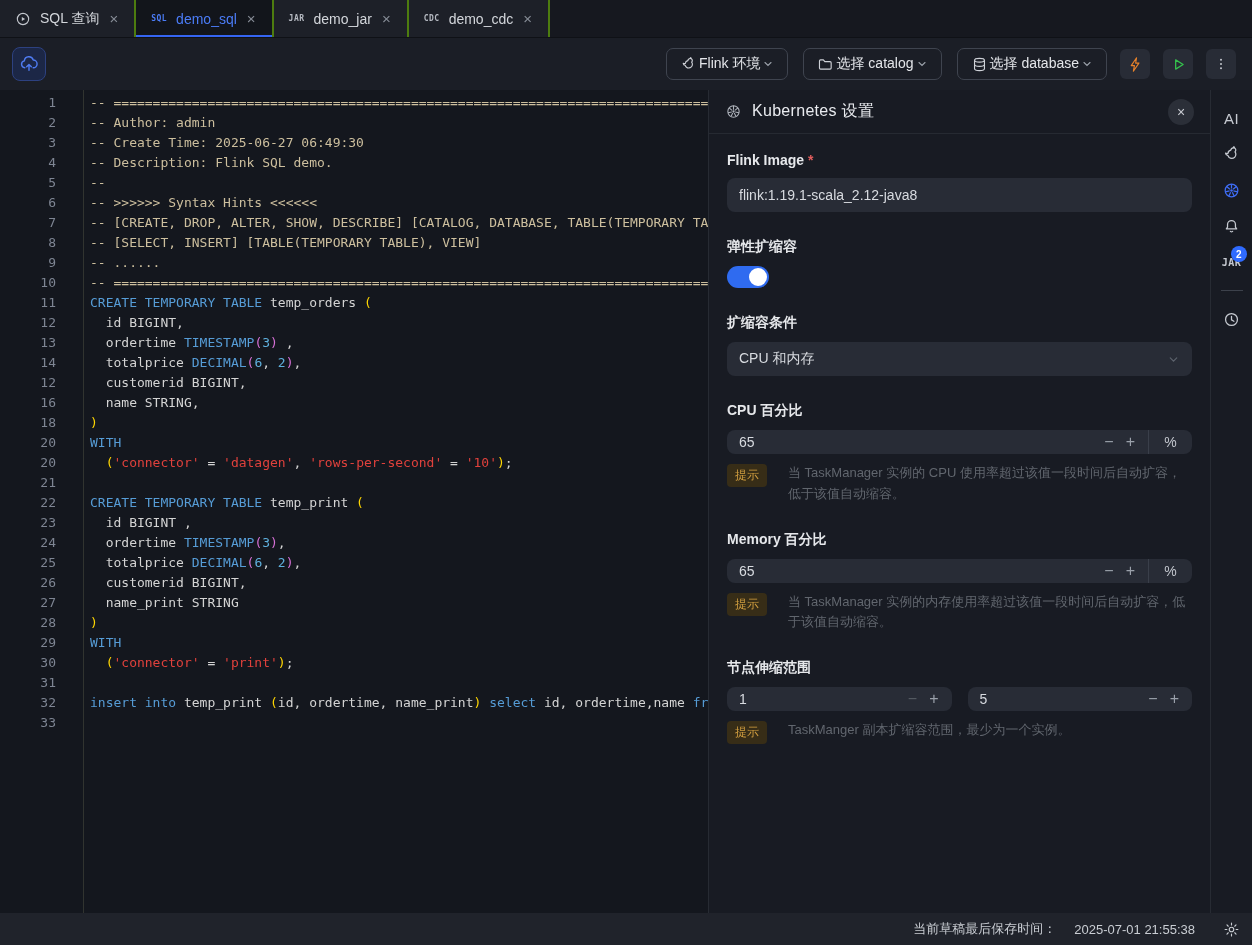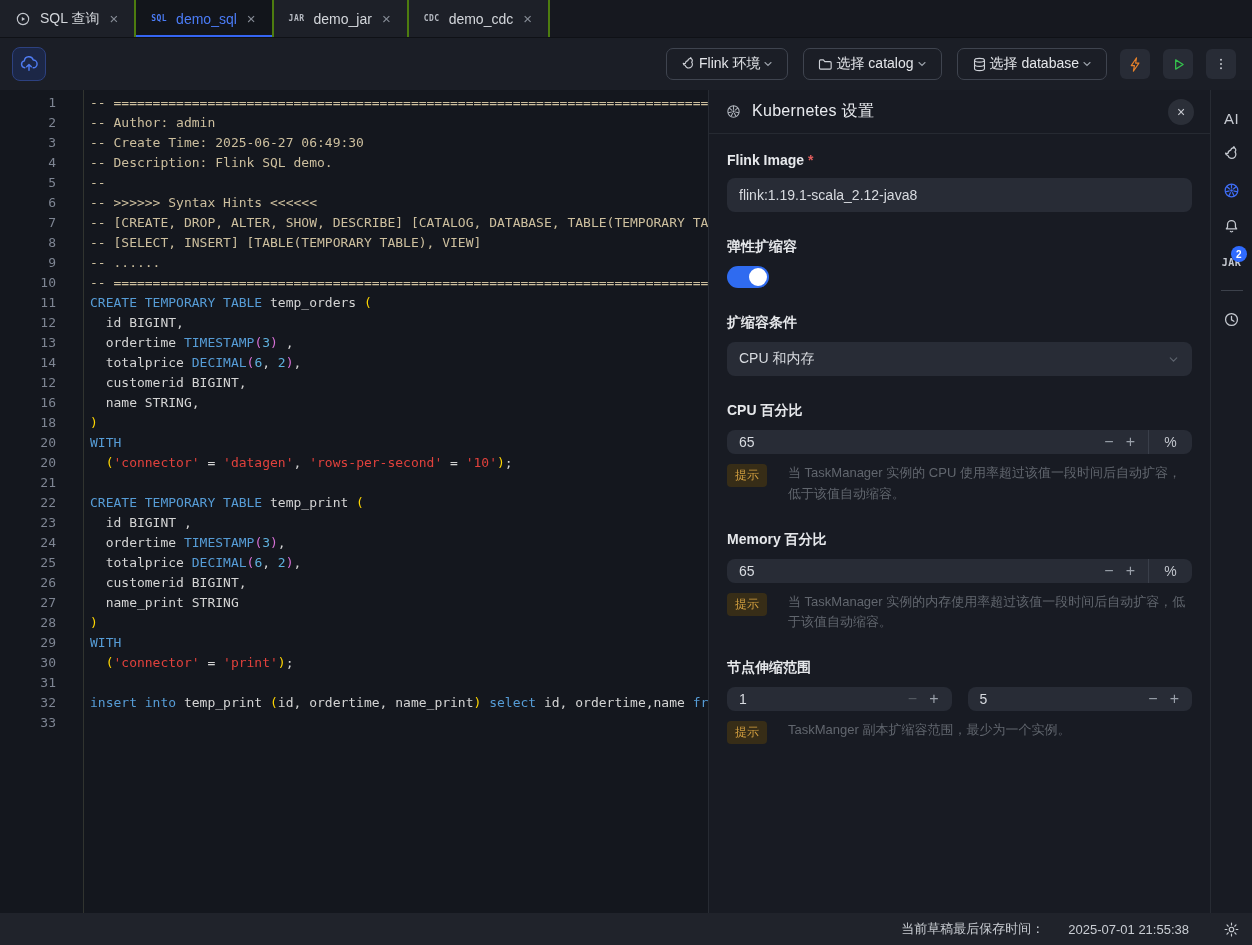--- a/index.html
+++ b/index.html
@@ -95,21 +95,21 @@
   .rail-item { height:36px; display:flex; align-items:center; justify-content:center; color:#c6cad1; position:relative; width:100%; }
   .rail-item.active { color:#3f6df5; }
   .rail-ai { font-size:15px; font-weight:500; letter-spacing:.5px; }
   .rail-jar { font-family:"DejaVu Sans Mono",monospace; font-size:10px; font-weight:bold; letter-spacing:.5px; }
   .rail-badge { position:absolute; top:2px; right:5px; min-width:16px; height:16px; border-radius:8px; background:#2f6bff;
     color:#fff; font-size:10px; display:flex; align-items:center; justify-content:center; font-family:"Liberation Sans",sans-serif; }
   .rail-divider { width:22px; height:1px; background:#3c414b; margin:10px 0; }
 
   
   .statusbar { position:absolute; left:0; right:0; bottom:0; height:32px; background:#20232b;
-    display:flex; align-items:center; justify-content:flex-end; padding-right:12px; gap:24px;
+    display:flex; align-items:center; justify-content:flex-end; padding-right:12px; gap:18px;
     font-size:13px; color:#c9cdd3; }
   .statusbar .gear { color:#c9cdd3; margin-left:10px; }
 </style>
 </head>
 <body>
 
 <div class="tabbar">
   <div class="tab">
     <span class="tab-ic">
       <svg width="16" height="16" viewBox="0 0 24 24" fill="none" stroke="currentColor" stroke-width="1.7">

